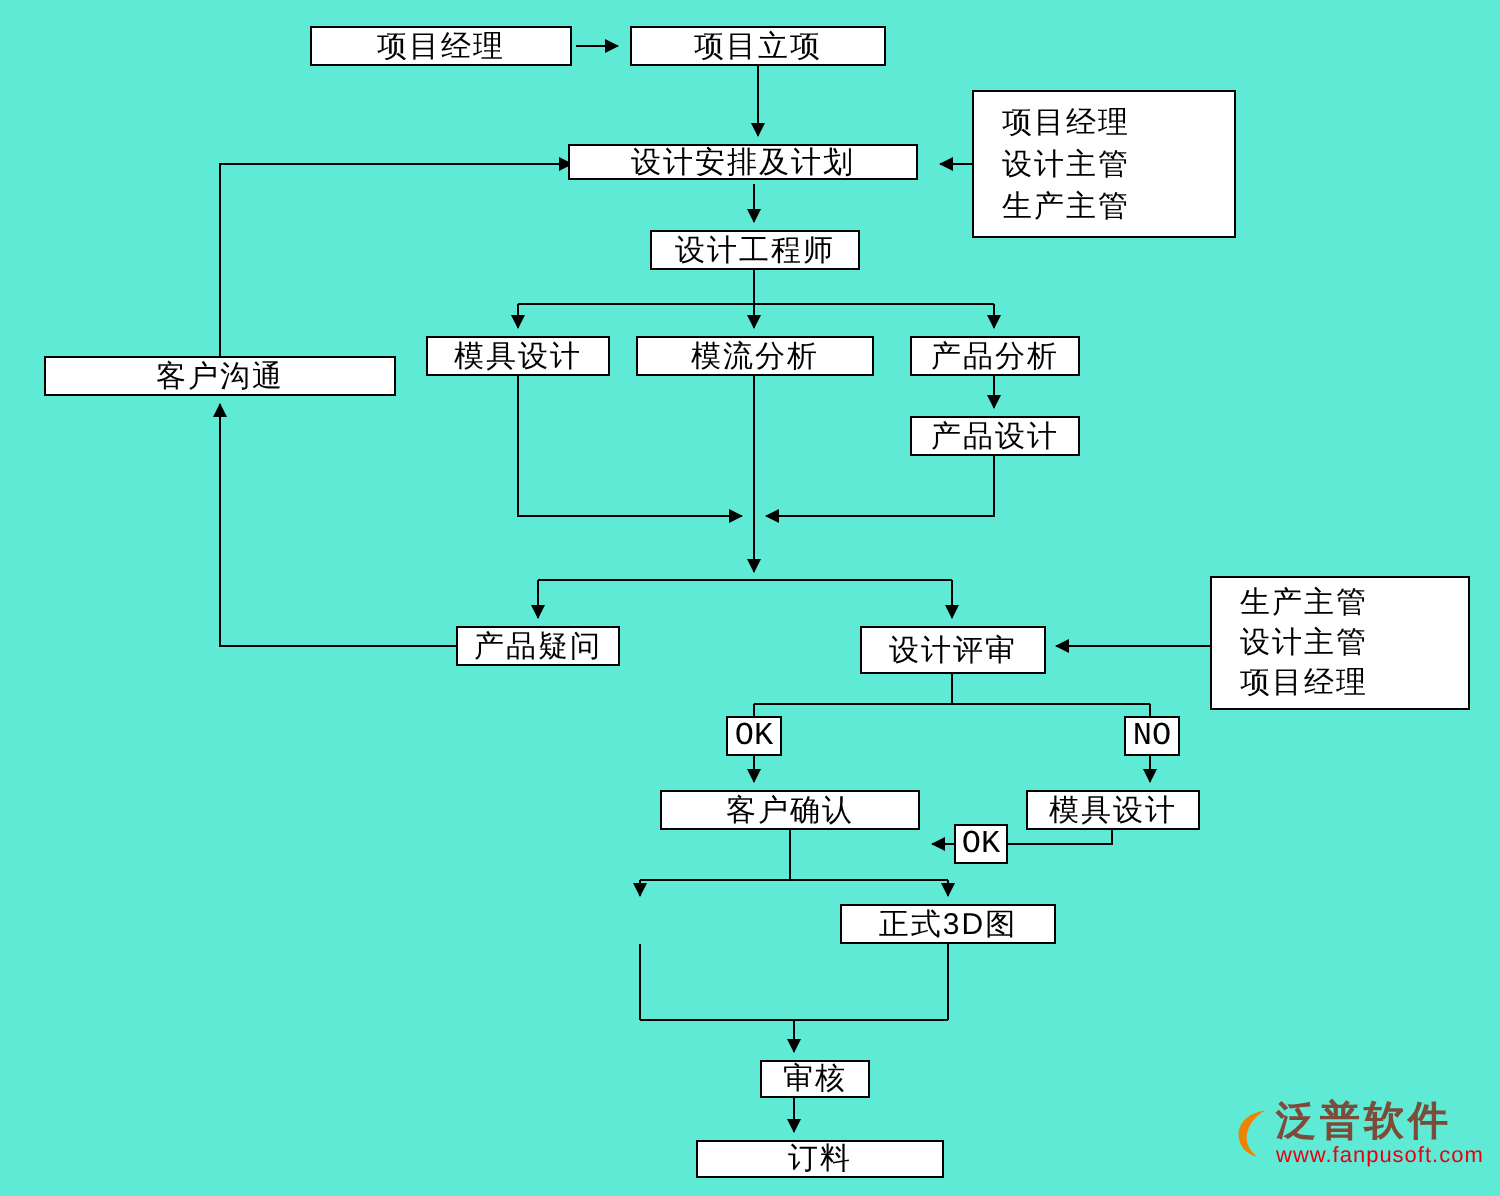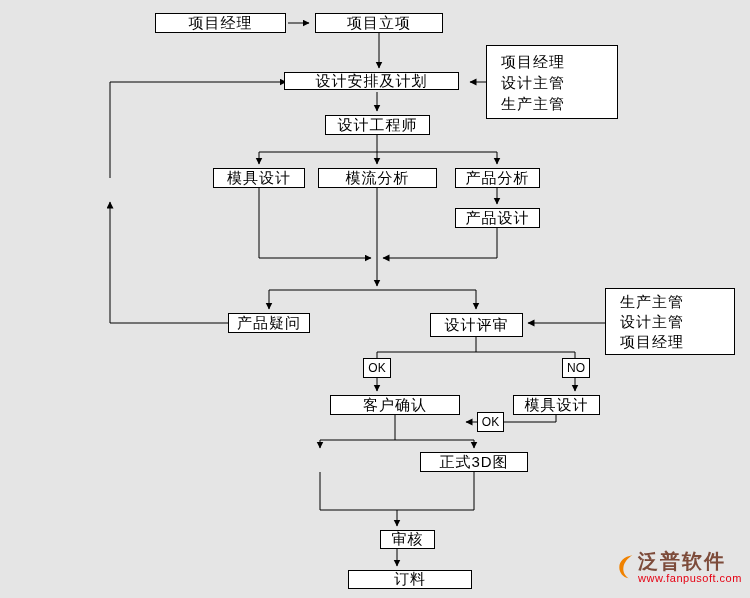--- a/index.html
+++ b/index.html
@@ -1,34 +1,34 @@
 <!DOCTYPE html>
 <html><head>
 <meta charset="utf-8">
 <style>
   html,body{margin:0;padding:0;background:#fff;}
   #canvas{
     position:relative;
     width:750px;height:598px;
-    background:#e5e5e5;
+    background:#5eead4;
     font-family:"Liberation Sans","DejaVu Sans",sans-serif;
     color:#000;
     overflow:hidden;
   }
   #connectors{position:absolute;left:0;top:0;}
   .node{
     position:absolute;
     box-sizing:border-box;
     border:1px solid #000;
     background:#fff;
     display:flex;align-items:center;justify-content:center;
     font-size:15px;letter-spacing:1px;
     white-space:nowrap;
   }
-  .small-label{font-size:12px;letter-spacing:0;}
+  .small-label{font-size:16px;letter-spacing:0;font-family:Liberation Mono, monospace;}
   .side-box{
     position:absolute;
     box-sizing:border-box;
     border:1px solid #000;
     background:#fff;
     font-size:15px;
     padding:5px 0 0 14px;
     line-height:21px;
     letter-spacing:1px;
   }
@@ -115,20 +115,21 @@
     <div>生产主管</div>
   </div>
 
   <div class="node" style="left:325px;top:115px;width:105px;height:20px">设计工程师</div>
 
   <div class="node" style="left:213px;top:168px;width:92px;height:20px">模具设计</div>
   <div class="node" style="left:318px;top:168px;width:119px;height:20px">模流分析</div>
   <div class="node" style="left:455px;top:168px;width:85px;height:20px">产品分析</div>
   <div class="node" style="left:455px;top:208px;width:85px;height:20px">产品设计</div>
 
+  <div class="node" style="left:22px;top:178px;width:176px;height:20px">客户沟通</div>
 
   <div class="node" style="left:228px;top:313px;width:82px;height:20px">产品疑问</div>
   <div class="node" style="left:430px;top:313px;width:93px;height:24px">设计评审</div>
 
   <div class="side-box" style="left:605px;top:288px;width:130px;height:67px;padding-top:3px;line-height:20px">
     <div>生产主管</div>
     <div>设计主管</div>
     <div>项目经理</div>
   </div>
 

